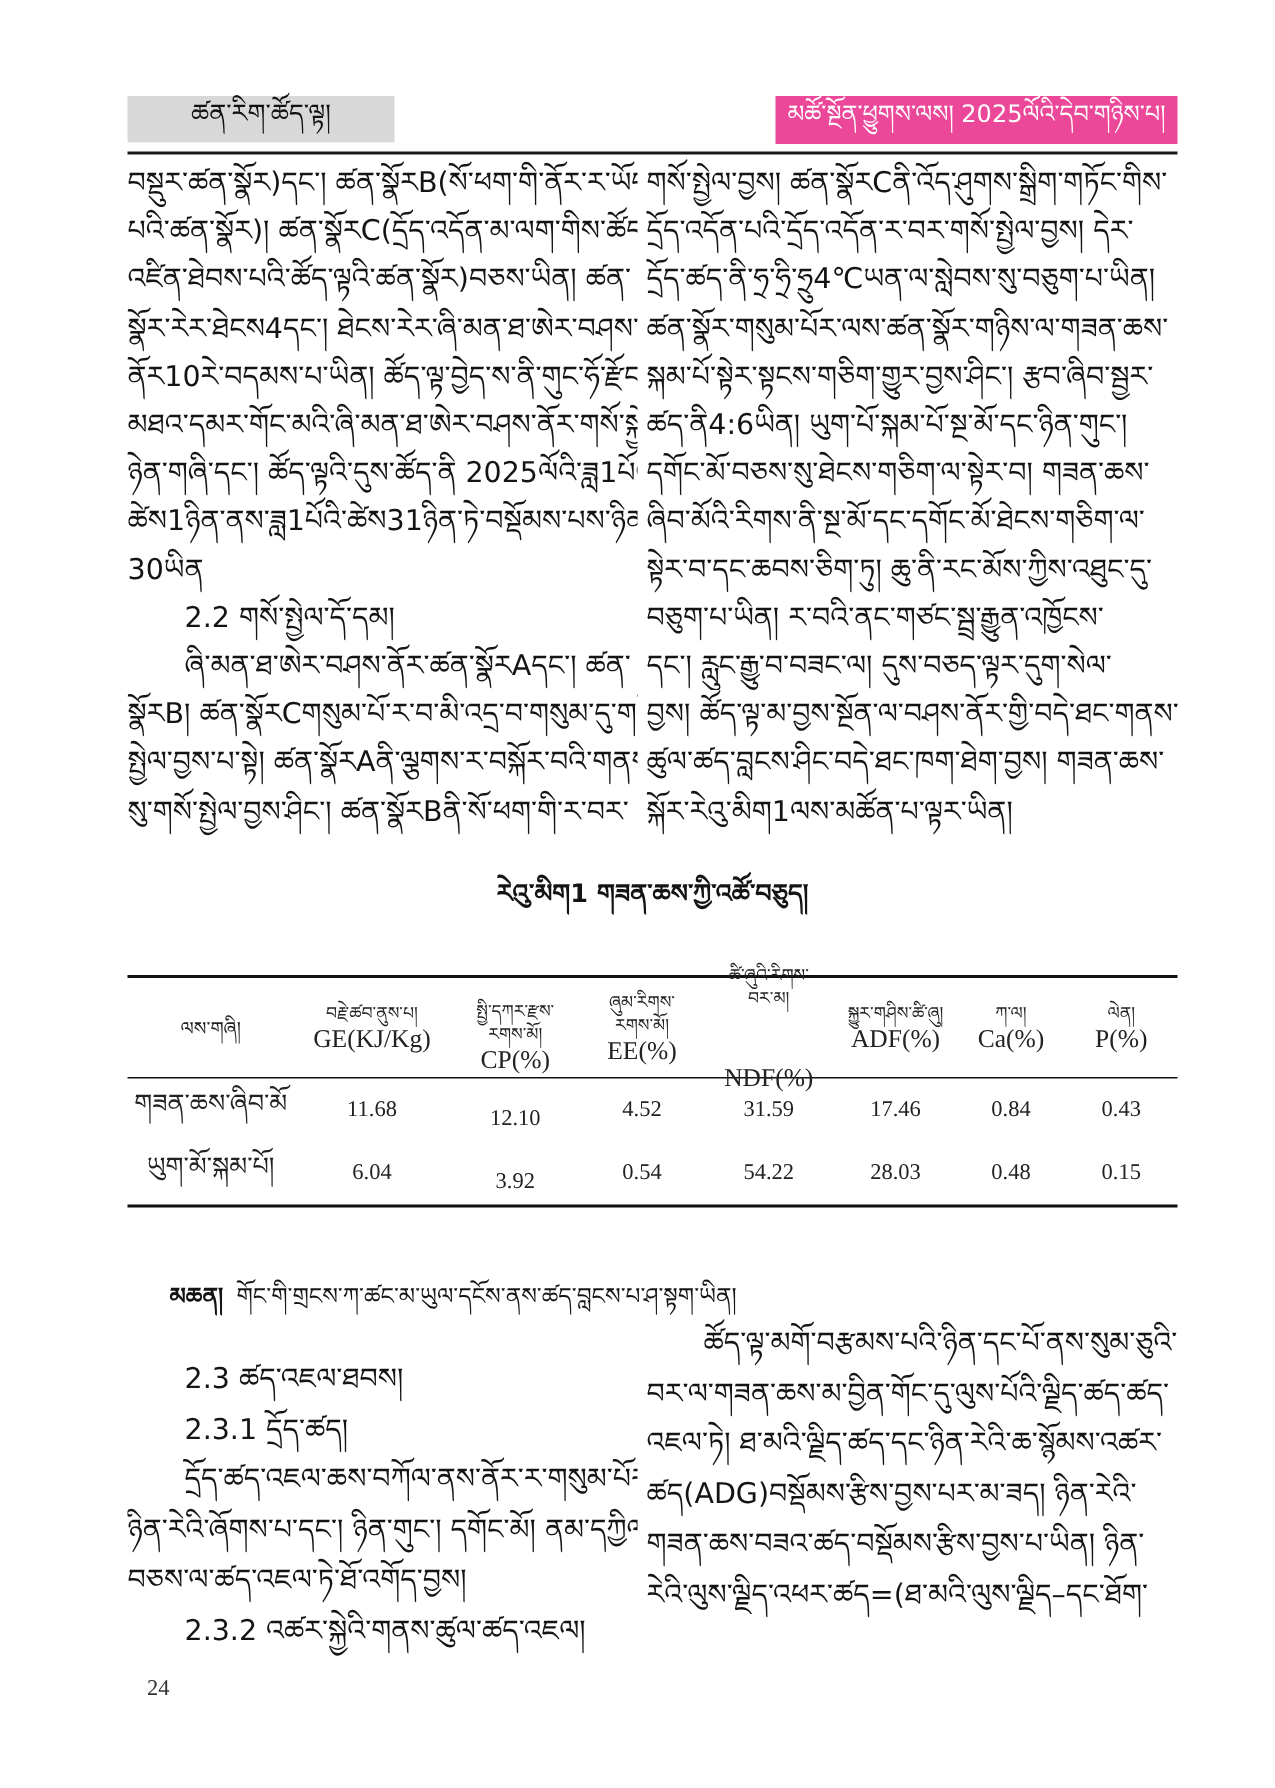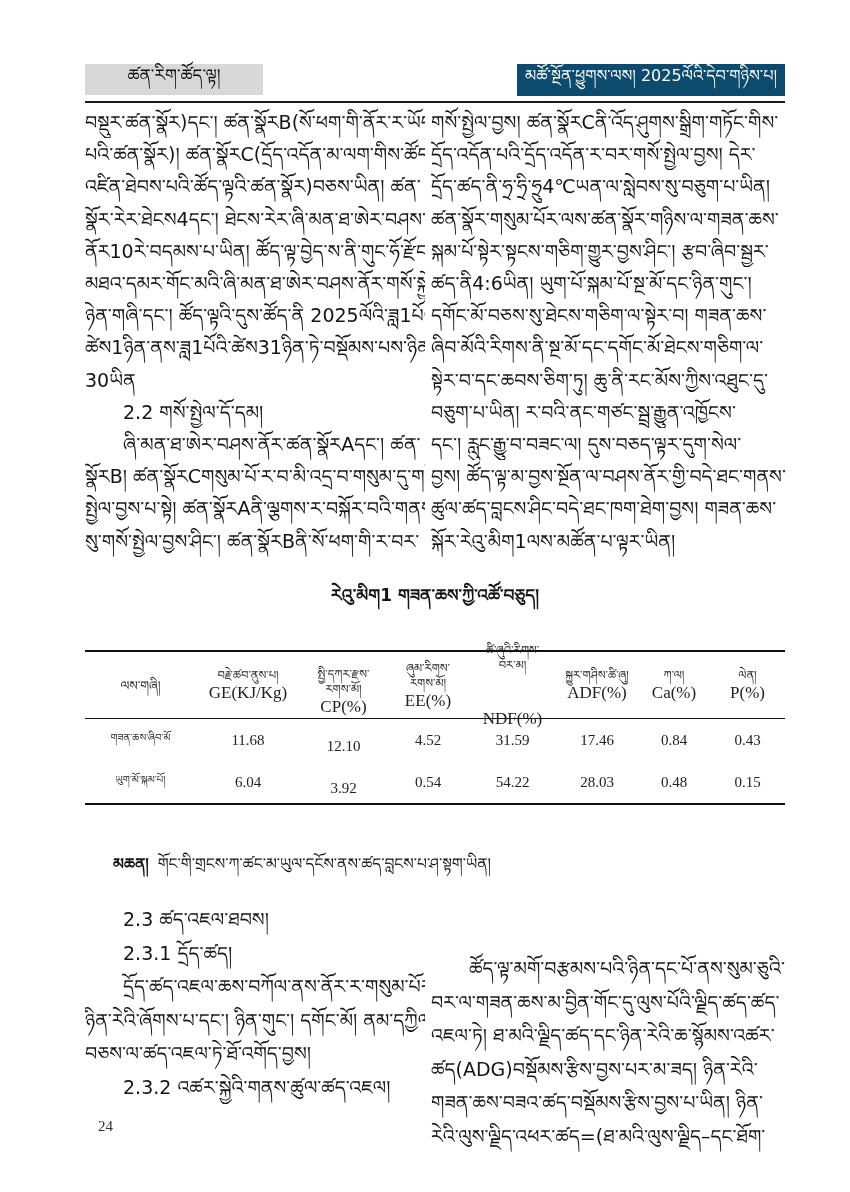--- a/index.html
+++ b/index.html
@@ -13,35 +13,35 @@
   }
   
   .hdr-left{
     position:absolute;left:85px;top:64px;width:178px;height:31px;
     background:#d8d8d8;color:#111;
     display:flex;align-items:center;justify-content:center;
     font-size:17px;
   }
   .hdr-right{
     position:absolute;left:517px;top:64px;width:268px;height:32px;
-    background:#0c4a6e;color:#ffffff;
+    background:#ec4899;color:#ffffff;
     display:flex;align-items:center;justify-content:center;
     font-size:16px;white-space:nowrap;
   }
   .hdr-rule{
     position:absolute;left:85px;top:101px;width:700px;height:2px;background:#1a1a1a;
   }
   
   .col{position:absolute;font-size:19px;line-height:32.2px;color:#141414;}
   .col .line{white-space:nowrap;overflow:hidden;}
   .col .indent{padding-left:38px;}
   .top-left{left:85px;top:106px;width:340px;}
   .top-right{left:431px;top:106px;width:356px;}
   .bot-left{left:85px;top:903px;width:340px;}
-  .bot-right{left:431px;top:952px;width:356px;}
+  .bot-right{left:431px;top:879px;width:356px;}
   .bot-left .line,.bot-right .line{line-height:33.5px;}
   
   .tbl-title{
     position:absolute;left:85px;top:576px;width:700px;
     text-align:center;font-size:17px;font-weight:bold;color:#141414;
   }
   .tbl{
     position:absolute;left:85px;top:650px;width:700px;
     border-top:2px solid #111;border-bottom:2px solid #111;
   }
@@ -55,21 +55,21 @@
   .th{
     text-align:center;display:flex;flex-direction:column;
     align-items:center;justify-content:center;
   }
   .th .tib{font-size:11.5px;line-height:15px;white-space:pre-line;color:#222;}
   .th .lat{font-size:17px;line-height:19px;font-family:"Liberation Serif","DejaVu Serif",serif;color:#222;}
   .td{
     text-align:center;font-size:15px;
     font-family:"Liberation Serif","DejaVu Serif",serif;color:#222;
   }
-  .td.rowlab{font-family:"DejaVu Sans",sans-serif;font-size:10px;}
+  .td.rowlab{font-family:"DejaVu Sans",sans-serif;font-size:17px;}
   
   .note{
     position:absolute;left:113px;top:846px;width:660px;
     font-size:15.5px;color:#141414;white-space:nowrap;
   }
   .note .note-label{font-weight:bold;margin-right:4px;}
   
   .pageno{
     position:absolute;left:98px;top:1118px;
     font-size:15px;font-family:"Liberation Serif","DejaVu Serif",serif;color:#333;

